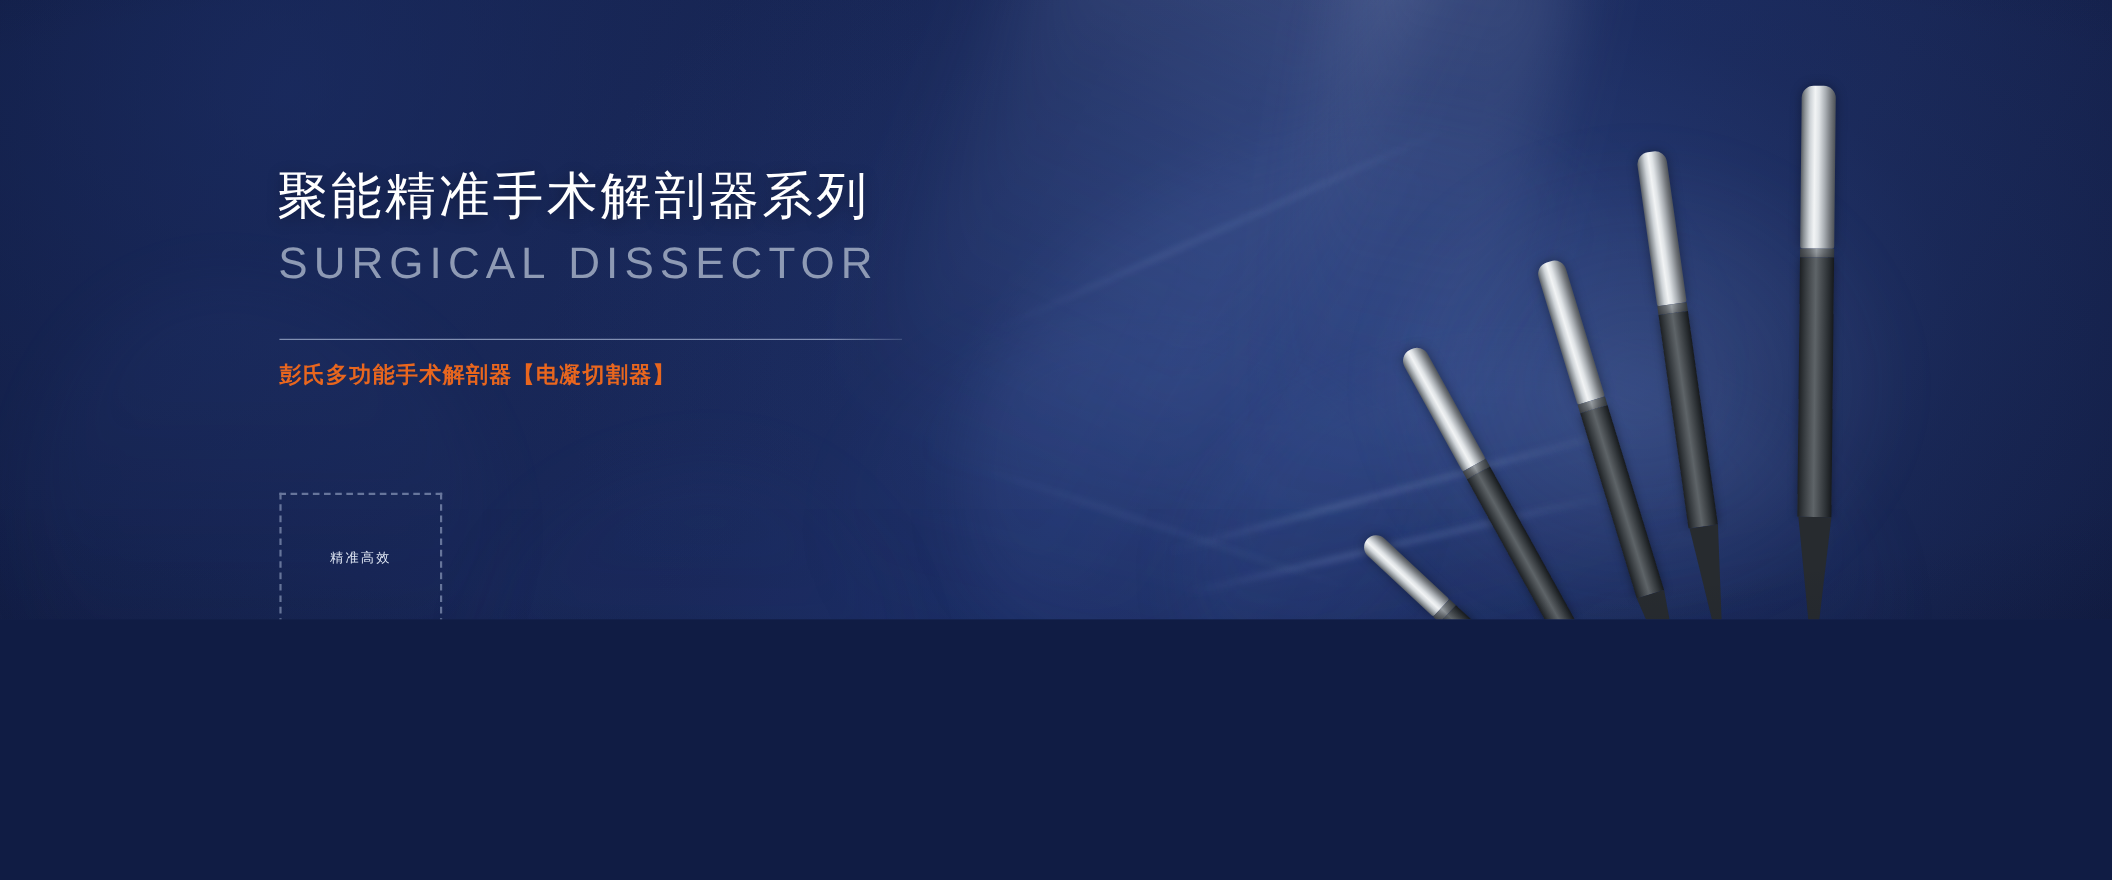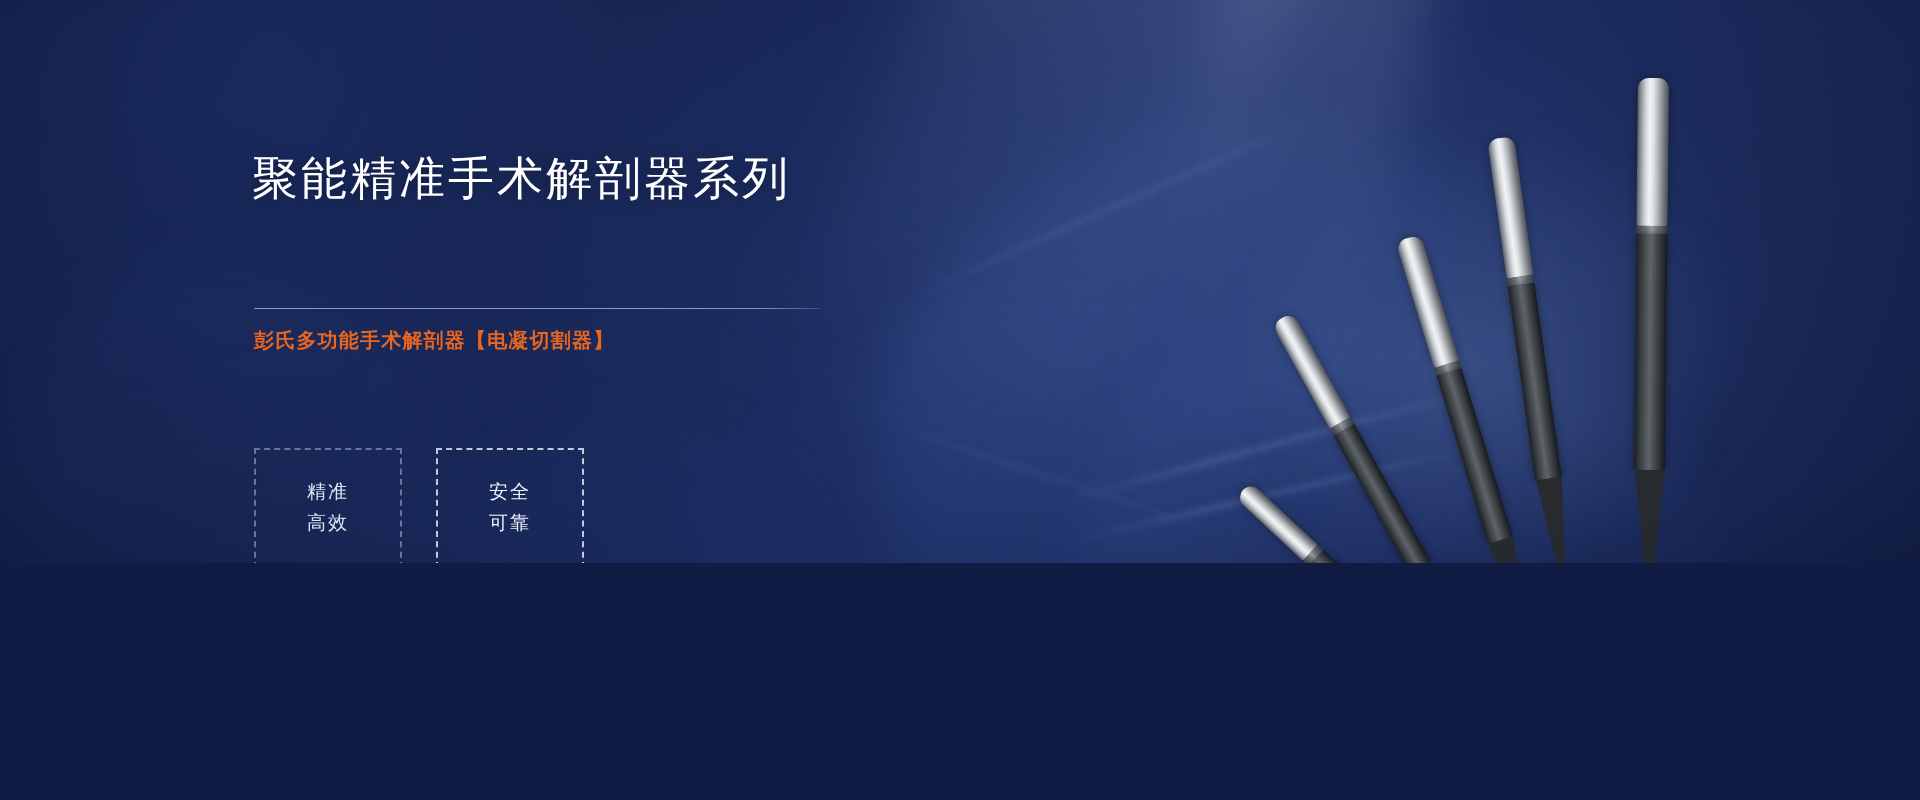--- a/index.html
+++ b/index.html
@@ -131,24 +131,24 @@
 
   
   .features {
     position:absolute; top:448px; left:2px;
     display:flex;
     gap:34px;
   }
   .feature-box {
     width:148px; height:120px;
     border:2px dashed rgba(230,238,252,0.82);
-    display:flex; flex-direction:column;
+    display:flex; flex-direction:row;
     align-items:center; justify-content:center;
     color:#eef3fb;
-    font-size:19px;
+    font-size:12px;
     line-height:1.62;
     letter-spacing:2px;
   }
   .feature-box.dim { border-color:rgba(168,182,212,0.55); color:#dfe6f3; }
   .feature-line { display:block; }
 
   
   .tools { position:absolute; inset:0; pointer-events:none; }
 
   .tool {
@@ -293,34 +293,31 @@
     </div>
 
   </div>
 
   <div class="vignette"></div>
 
   <div class="content">
 
     <div class="title-cn">聚能精准手术解剖器系列</div>
 
+    <div class="title-en">SURGICAL DISSECTOR</div>
 
     <div class="divider"></div>
 
     <div class="subtitle-orange">彭氏多功能手术解剖器【电凝切割器】</div>
 
     <div class="features">
 
       <div class="feature-box dim">
         <span class="feature-line">精准</span>
         <span class="feature-line">高效</span>
       </div>
 
 
-      <div class="feature-box">
-        <span class="feature-line">安全</span>
-        <span class="feature-line">可靠</span>
-      </div>
 
     </div>
   </div>
 
 </div>
 
 </body></html>

